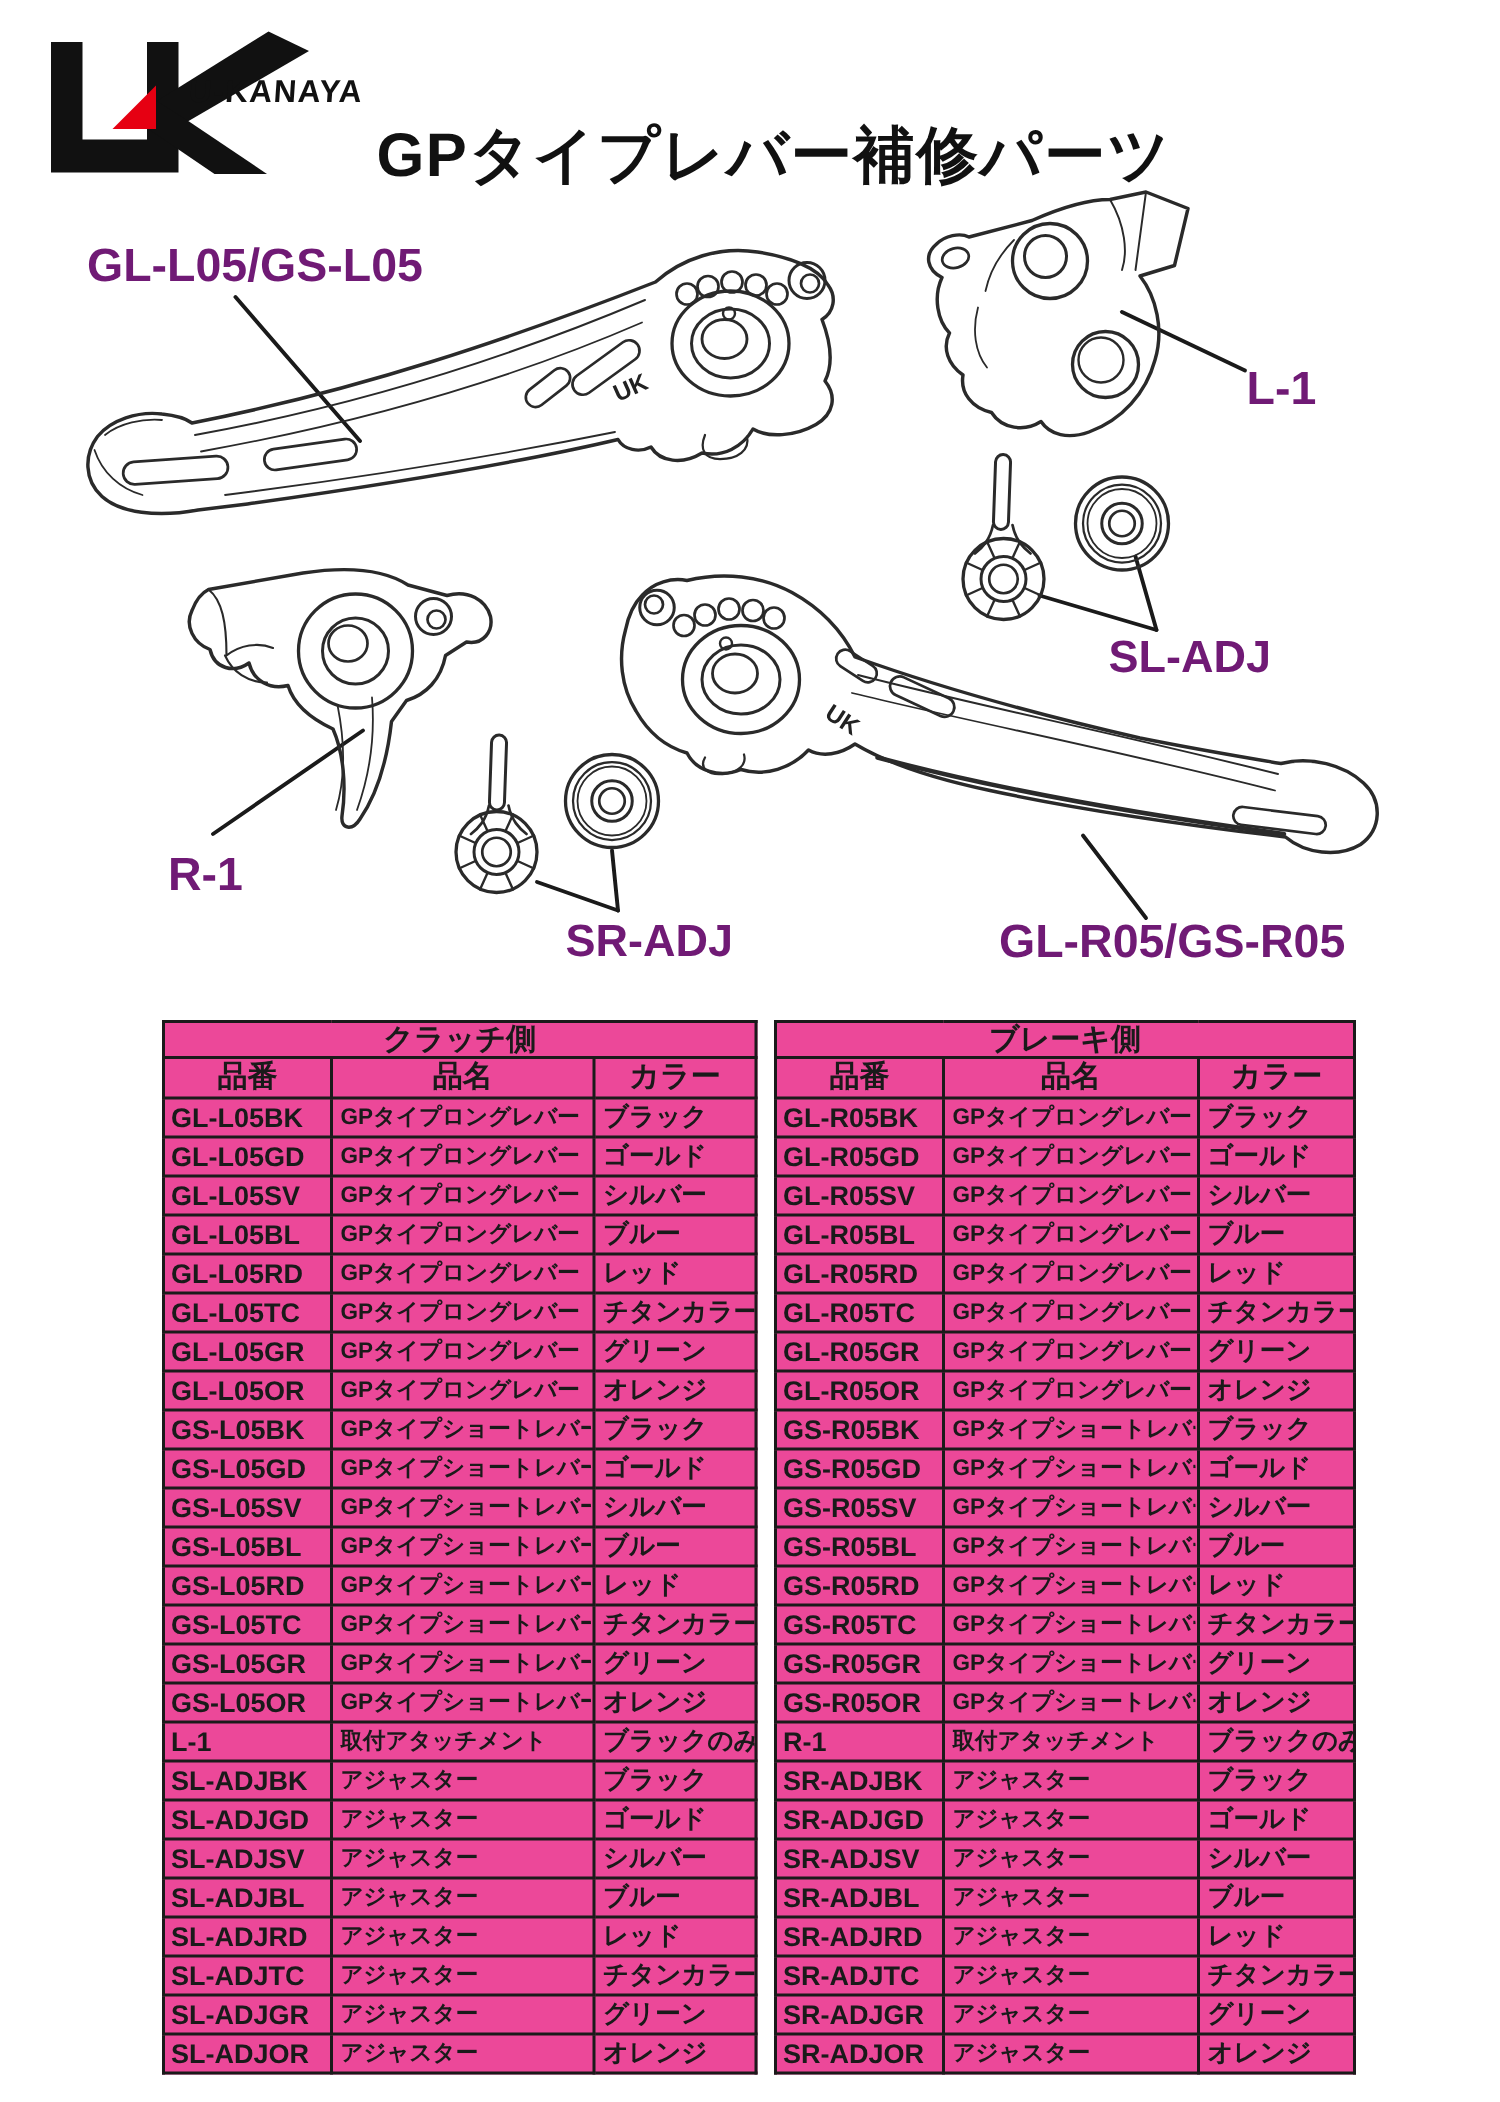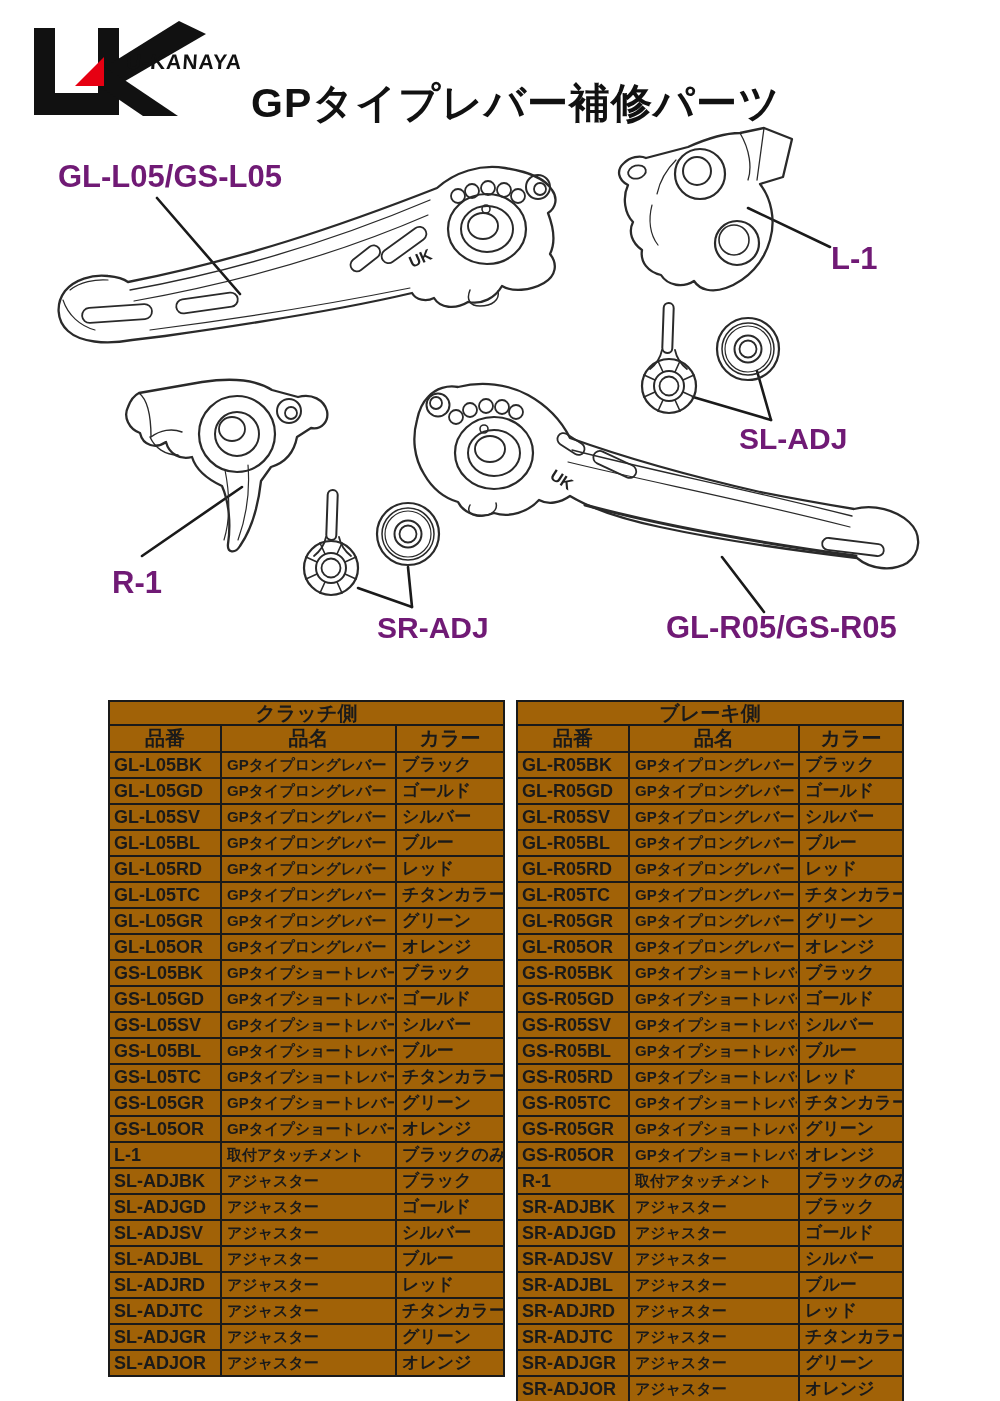--- a/index.html
+++ b/index.html
@@ -38,23 +38,23 @@
   }
   .lbl-clutch-lever   { left:58px;  top:161px; font-size:31px; }
   .lbl-clutch-bracket { left:831px; top:243px; font-size:31px; }
   .lbl-clutch-adj     { left:739px; top:424px; font-size:30px; }
   .lbl-brake-bracket  { left:112px; top:567px; font-size:31px; }
   .lbl-brake-adj      { left:377px; top:613px; font-size:30px; }
   .lbl-brake-lever    { left:648px; top:612px; font-size:31px;margin-left:18px; }
 
   
   .parts-table {
-    position:absolute; top:700px;
+    position:absolute; top:680px;
     border-collapse:collapse; table-layout:fixed;
-    background:#a16207;
+    background:#ec4899;
   }
   .parts-table.left  { left:108px; width:395px; }
   .parts-table.right { left:516px; width:386px; }
   .parts-table th, .parts-table td {
     border:2px solid #1a1a1a;
     line-height:1.05; vertical-align:middle;
     overflow:hidden; white-space:nowrap;
   }
   .parts-table .t-title { height:24px; text-align:center; font-size:20px; font-weight:bold; }
   .parts-table thead tr.cols th { height:27px; text-align:center; font-size:20px; font-weight:bold; }
@@ -288,20 +288,25 @@
           <td class="col-part">GS-L05SV</td>
           <td class="col-name">GPタイプショートレバー</td>
           <td class="col-color">シルバー</td>
         </tr>
         <tr>
           <td class="col-part">GS-L05BL</td>
           <td class="col-name">GPタイプショートレバー</td>
           <td class="col-color">ブルー</td>
         </tr>
         <tr>
+          <td class="col-part">GS-L05RD</td>
+          <td class="col-name">GPタイプショートレバー</td>
+          <td class="col-color">レッド</td>
+        </tr>
+        <tr>
           <td class="col-part">GS-L05TC</td>
           <td class="col-name">GPタイプショートレバー</td>
           <td class="col-color">チタンカラー</td>
         </tr>
         <tr>
           <td class="col-part">GS-L05GR</td>
           <td class="col-name">GPタイプショートレバー</td>
           <td class="col-color">グリーン</td>
         </tr>
         <tr>

